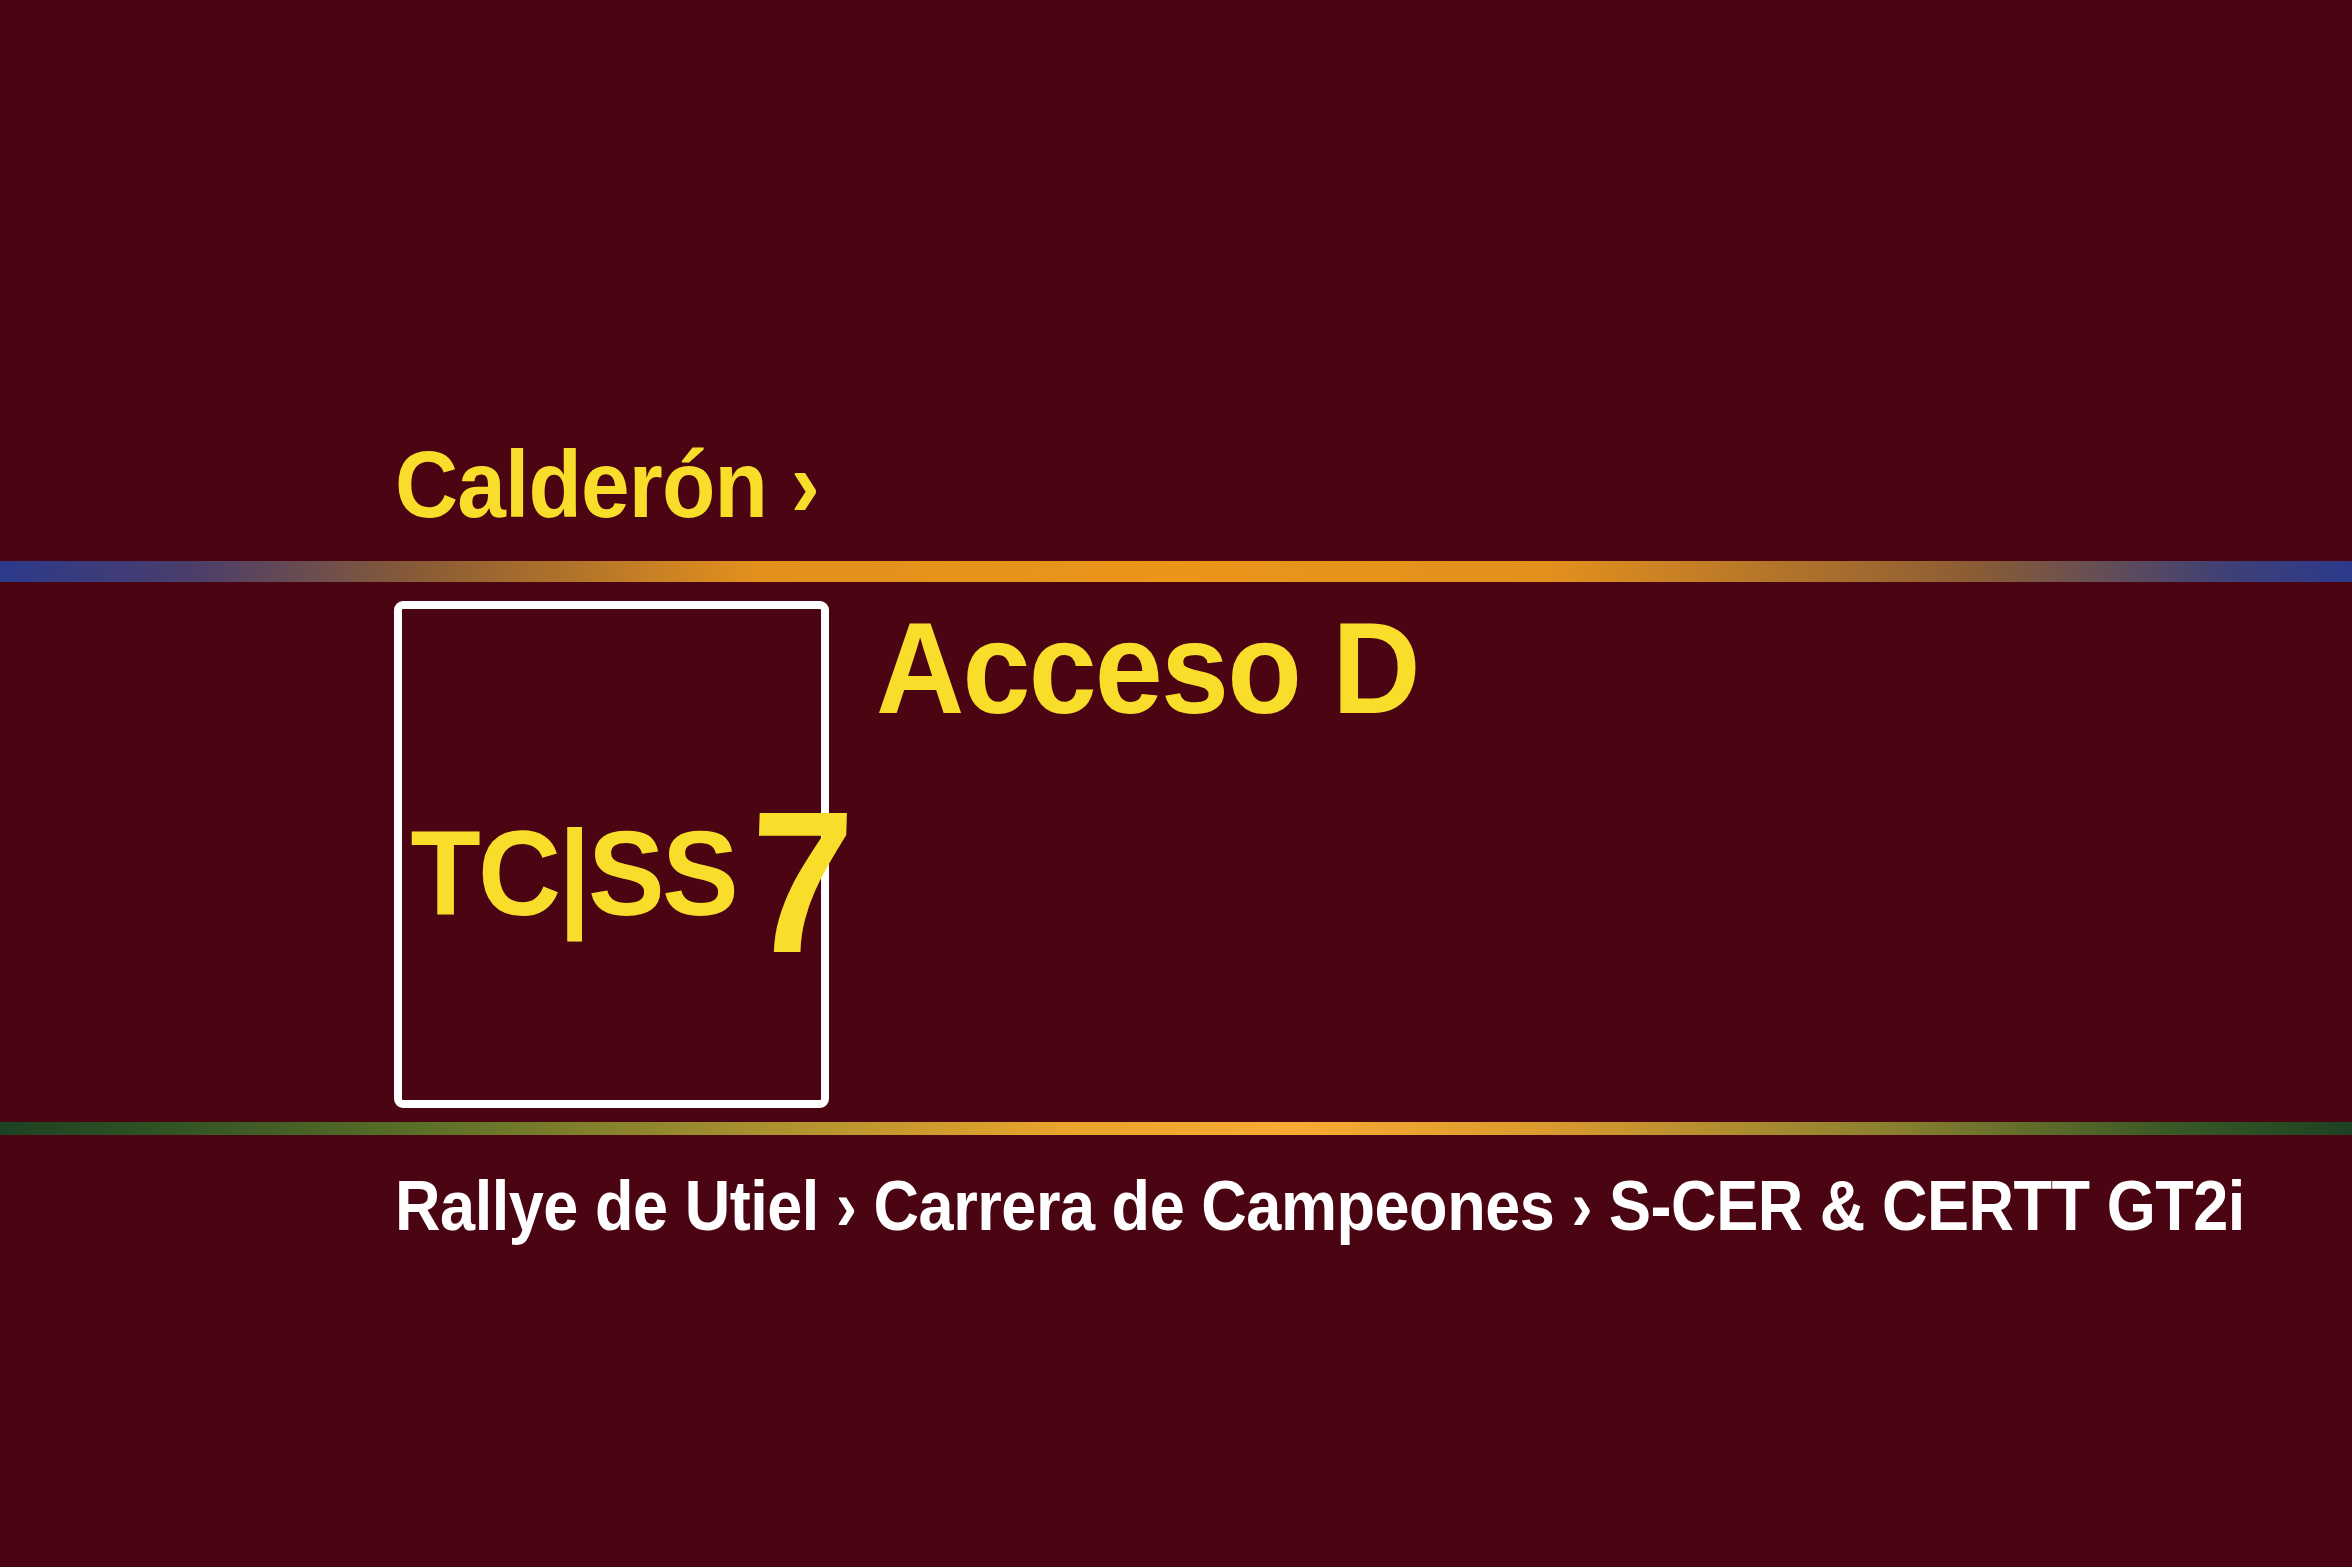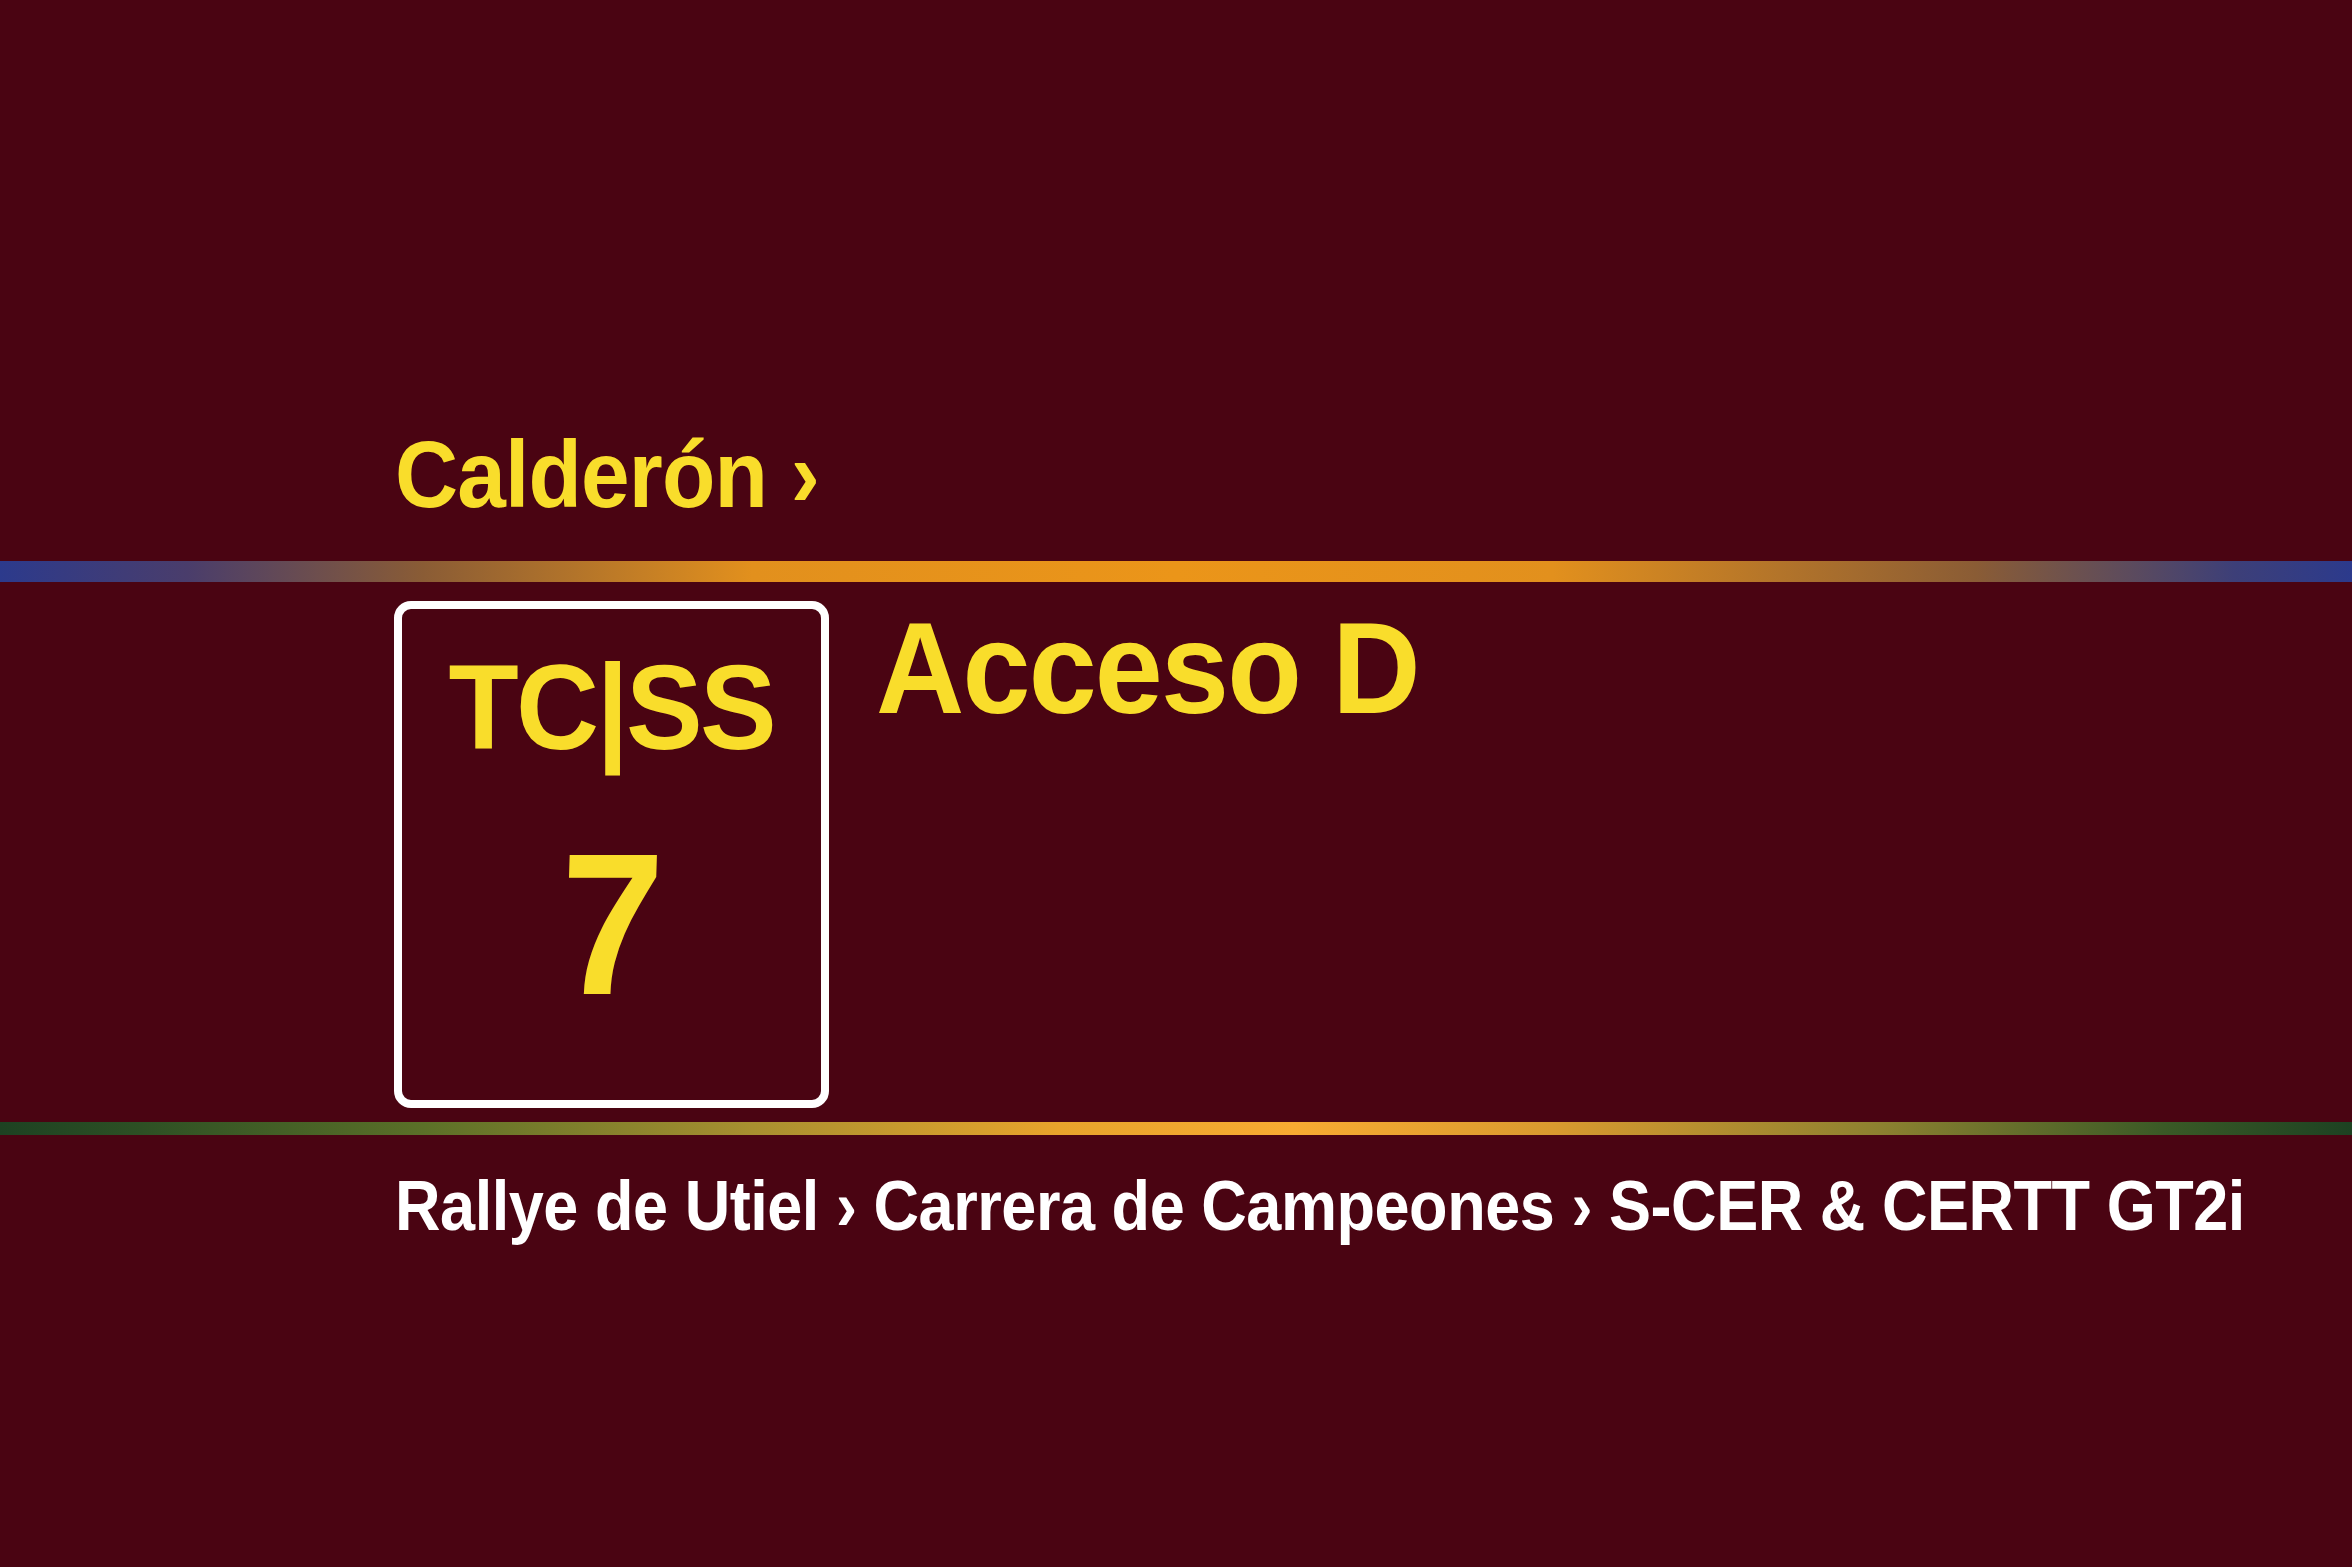--- a/index.html
+++ b/index.html
@@ -23,21 +23,21 @@
     overflow: hidden;
   }
 
   
   .breadcrumb-top {
     position: absolute;
     left: 395px;
     top: 428px;
     height: 113px;
     display: flex;
-    align-items: flex-start;
+    align-items: center;
     gap: 0;
   }
   .breadcrumb-top-text {
     font-size: 94px;
     font-weight: 700;
     line-height: 1;
     color: #F9DD2B;
     letter-spacing: -0.9px;
     white-space: nowrap;
     transform: scaleX(0.93);
@@ -81,24 +81,24 @@
   }
 
   
   .badge {
     position: absolute;
     left: 394px;
     top: 601px;
     width: 435px;
     height: 507px;
     border: 8.5px solid #ffffff;
-    border-radius: 17px;
+    border-radius: 9px;
     box-sizing: border-box;
     display: flex;
-    flex-direction: column;
+    flex-direction: row;
     align-items: center;
   }
   .badge-code {
     margin-top: 38px;
     font-size: 121px;
     font-weight: 700;
     line-height: 1;
     color: #F9DD2B;
     letter-spacing: -2.8px;
     white-space: nowrap;

